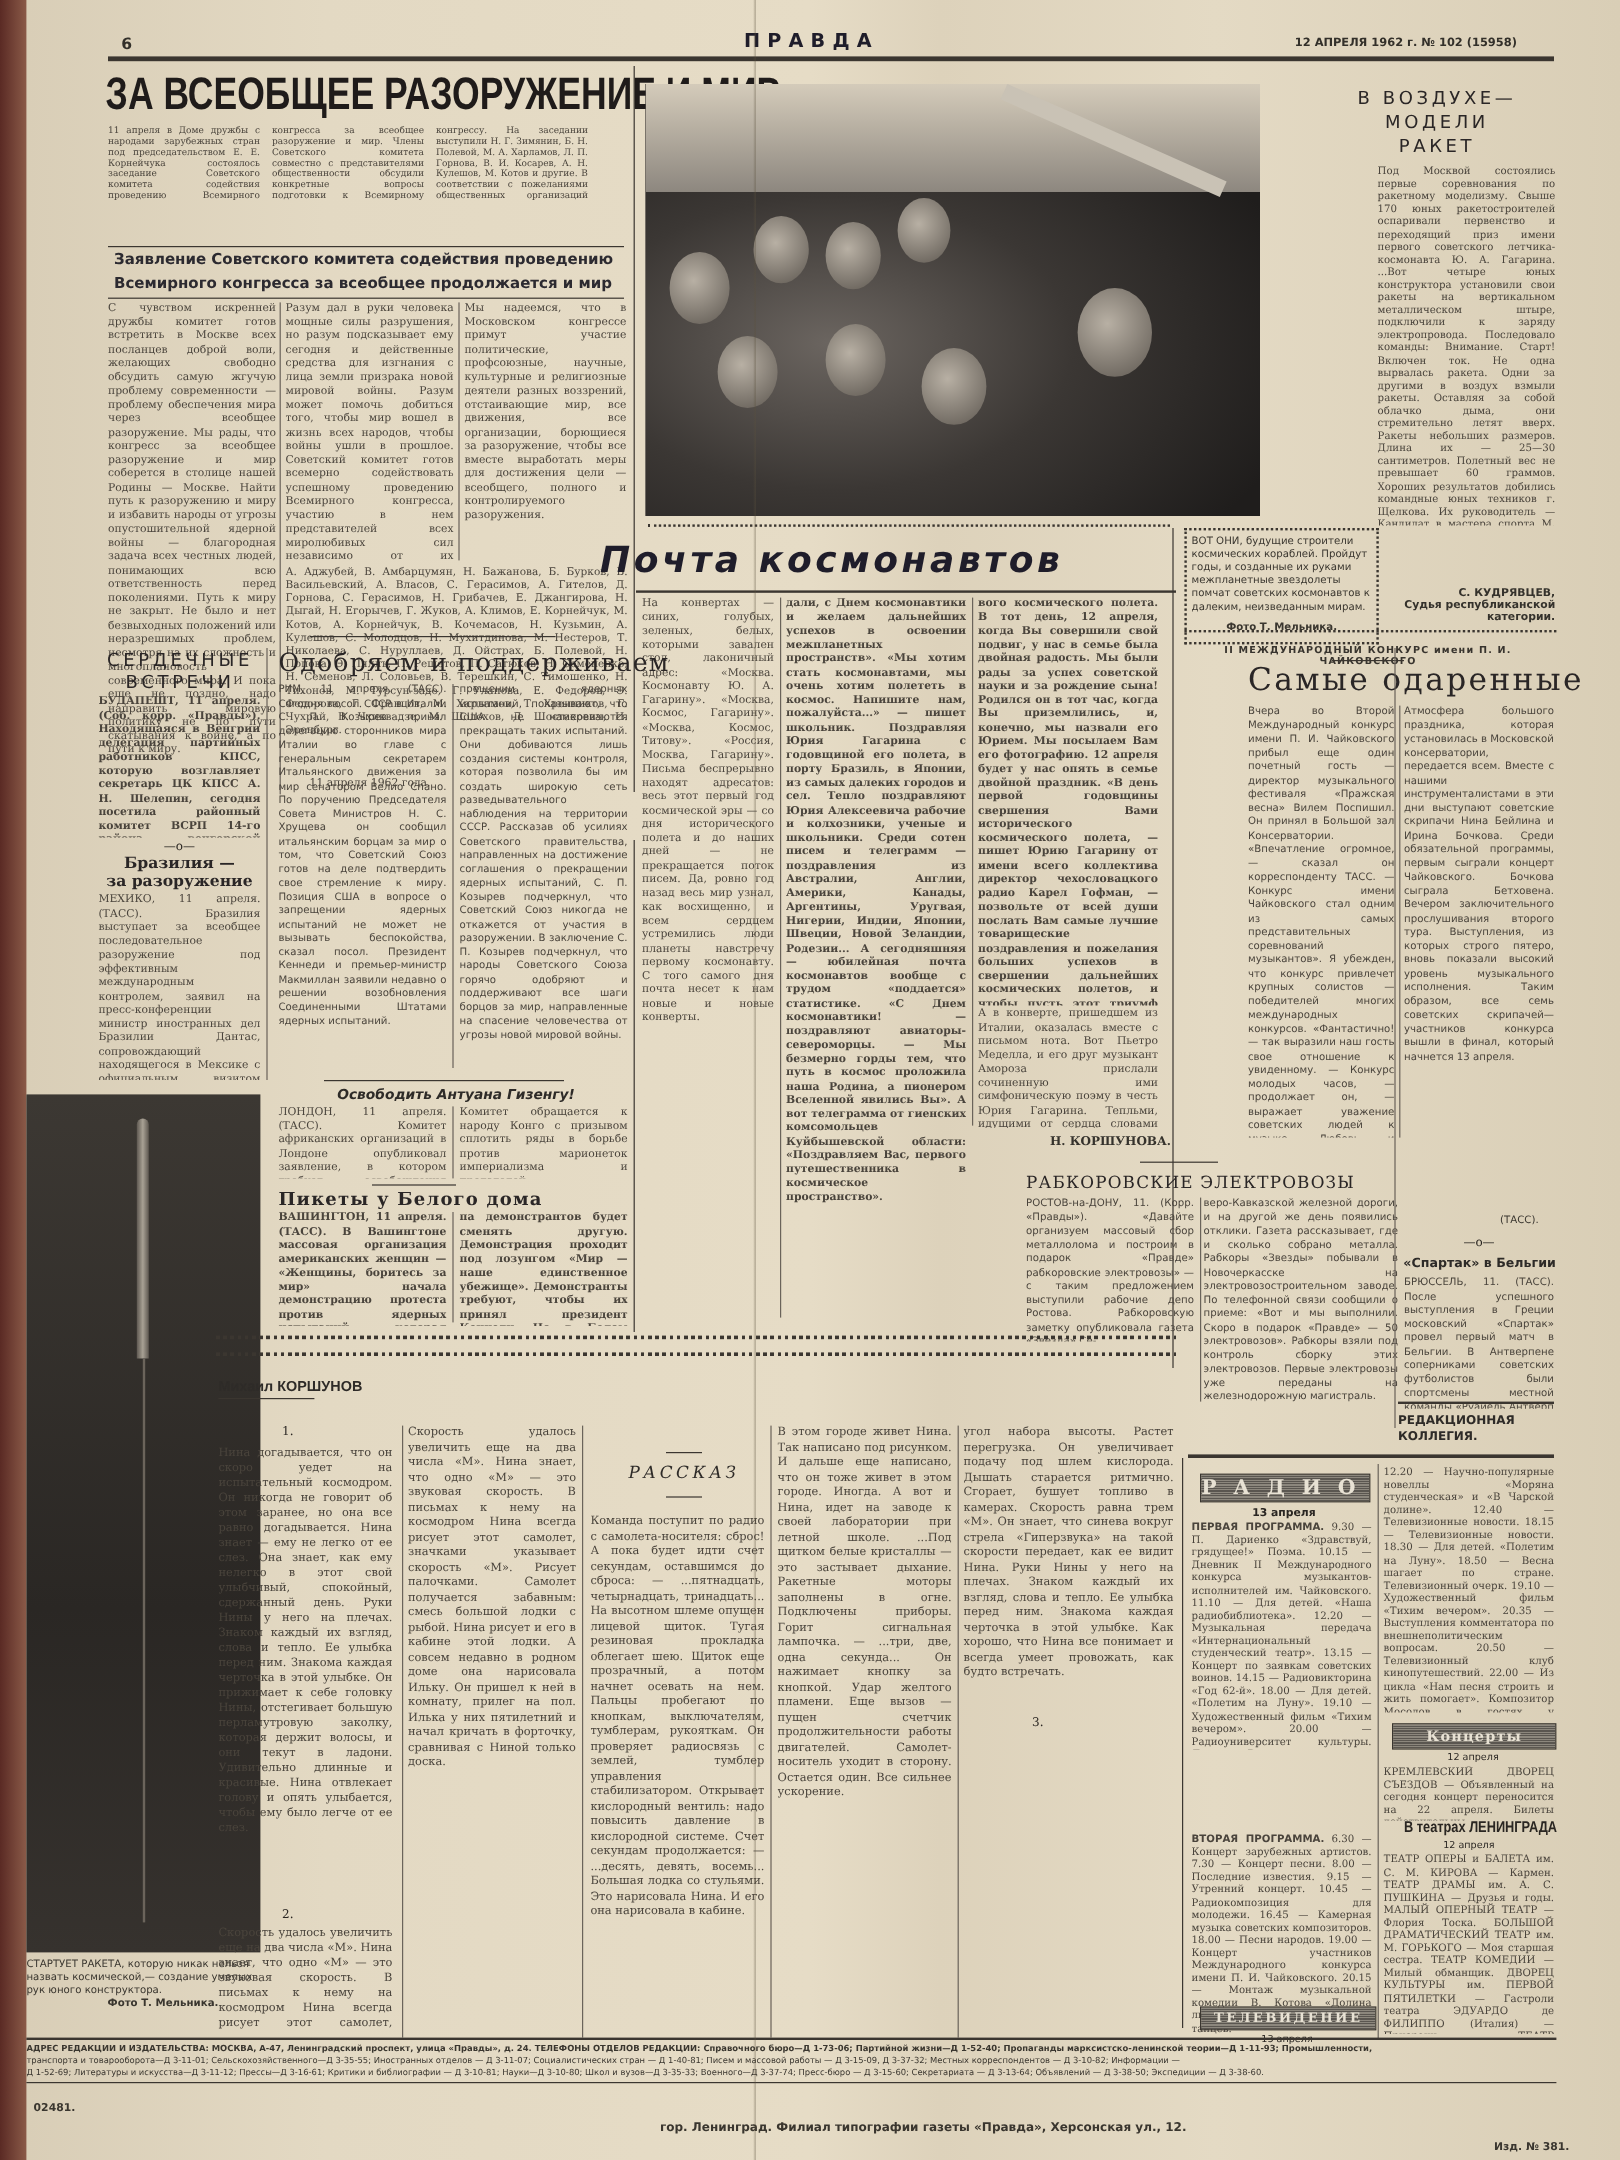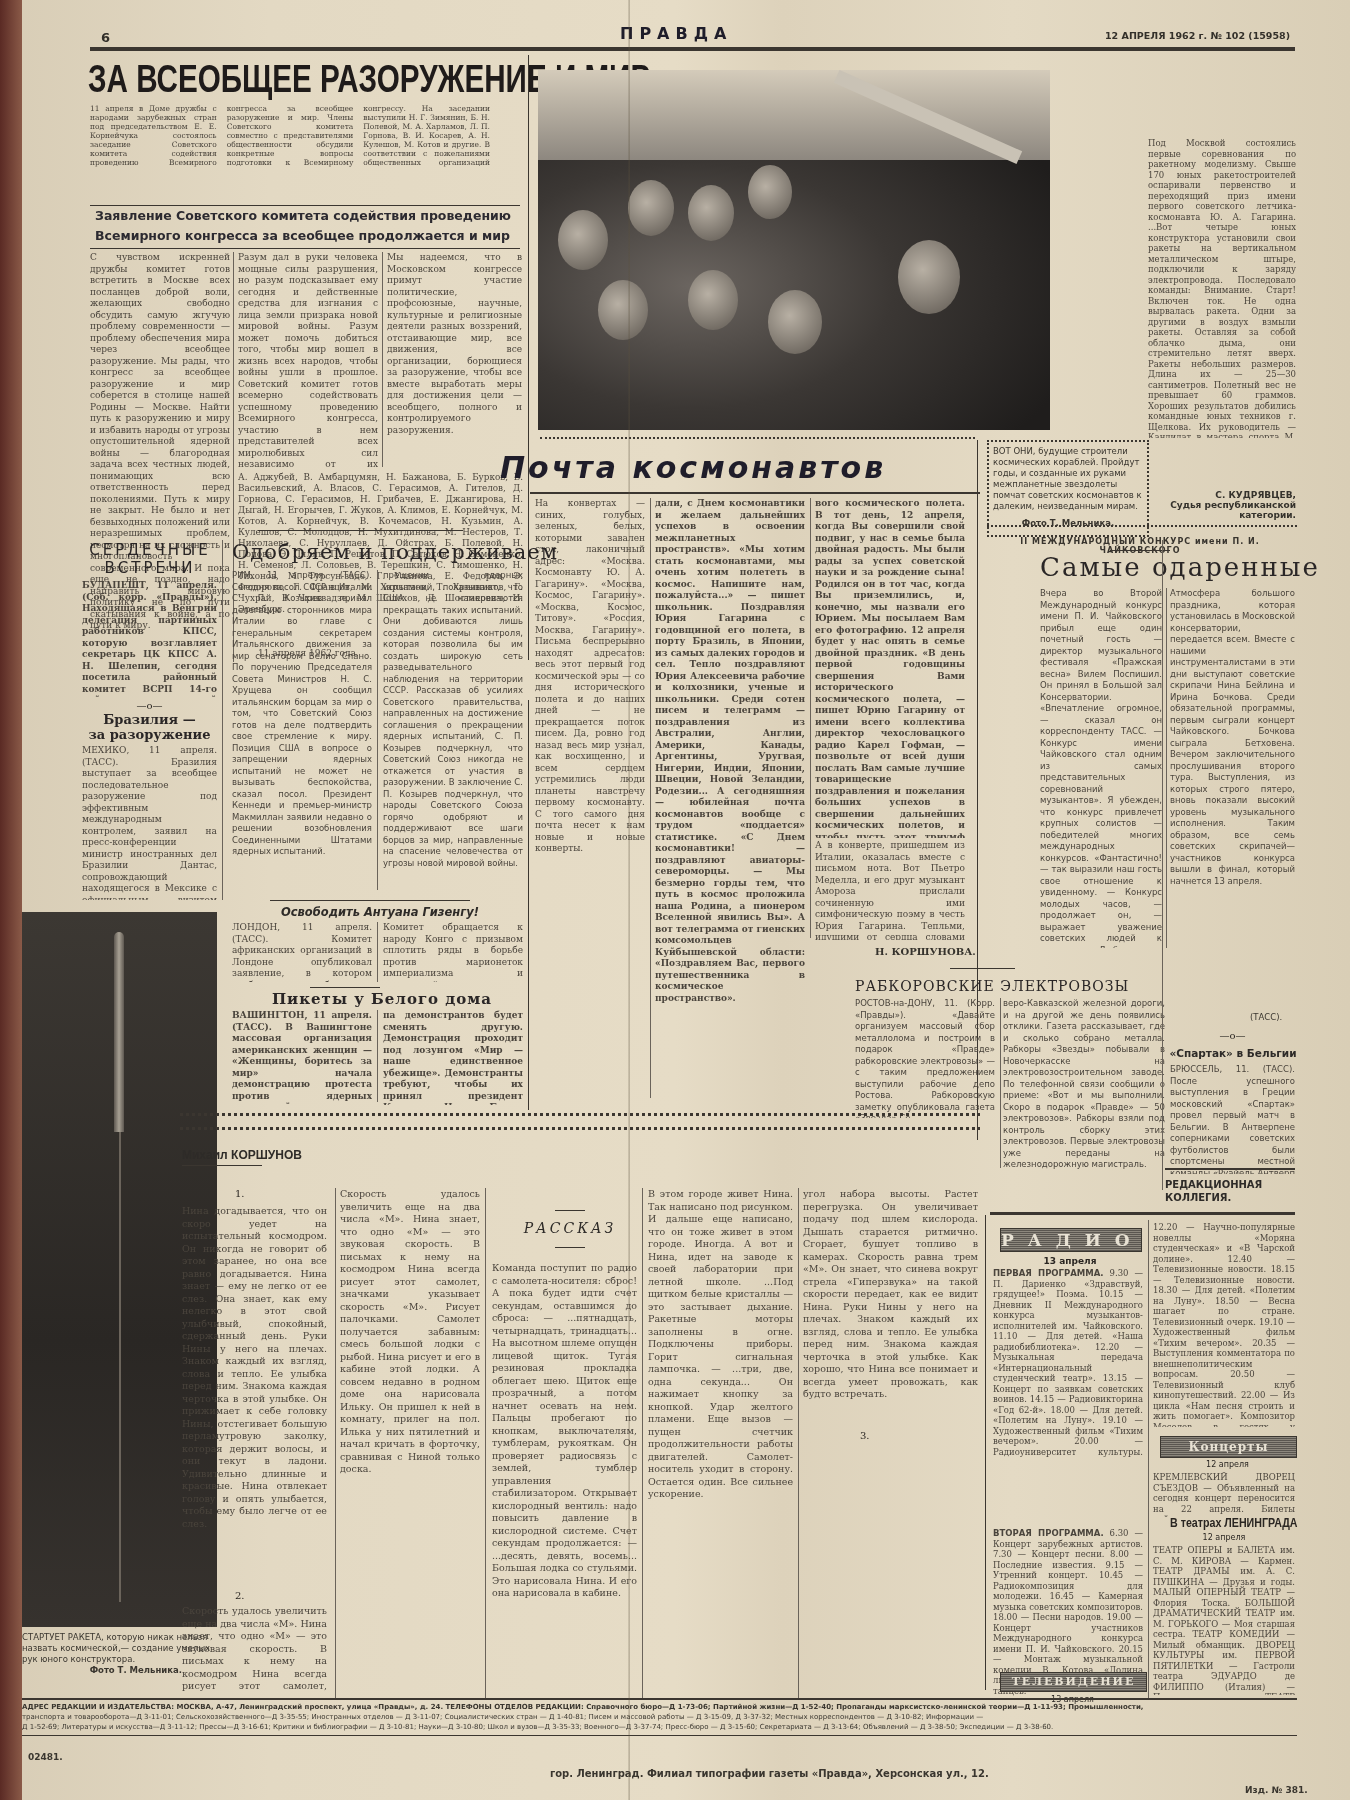--- a/index.html
+++ b/index.html
@@ -44,21 +44,21 @@
 </style>
 </head>
 <body>
 
 <div class="page">
 
   <div class="abs" style="left:0;top:0;width:22px;height:1800px;background:linear-gradient(90deg,#5a2a24,#8a5a48);"></div>
 
   <div class="abs hdr-small" style="left:101px;top:30px;font-size:13px;">6</div>
   <div class="abs masthead" style="left:620px;top:24px;">ПРАВДА</div>
-  <div class="abs hdr-small" style="left:1105px;top:30px;font-size:9.5px;">12 АПРЕЛЯ 1962 г. № 102 (15958)</div>
+  <div class="abs hdr-small" style="left:1079px;top:30px;font-size:9.5px;">12 АПРЕЛЯ 1962 г. № 102 (15958)</div>
   <div class="rule" style="left:90px;top:47px;width:1205px;height:4px;"></div>
 
   <div class="abs h-condensed" style="left:88px;top:58px;font-size:38px;white-space:nowrap;">ЗА ВСЕОБЩЕЕ РАЗОРУЖЕНИЕ И МИР</div>
   <div class="abs txt" style="left:90px;top:104px;width:400px;height:66px;column-count:3;column-gap:10px;font-size:7.5px;line-height:9px;">11 апреля в Доме дружбы с народами зарубежных стран под председательством Е. Е. Корнейчука состоялось заседание Советского комитета содействия проведению Всемирного конгресса за всеобщее разоружение и мир. Члены Советского комитета совместно с представителями общественности обсудили конкретные вопросы подготовки к Всемирному конгрессу. На заседании выступили Н. Г. Зимянин, Б. Н. Полевой, М. А. Харламов, Л. П. Горнова, В. И. Косарев, А. Н. Кулешов, М. Котов и другие. В соответствии с пожеланиями общественных организаций СССР пополнен состав Советского комитета содействия. В комитет дополнительно вошли: Бурков Б. С., Власов А. В., Герасимов С. В., Гнилов А. Б., Грибачев Н. М., Климов А. П., Несмеянов А. Н., Осипов Д. Ф., Семенов Н. Н., Тимошенко С. К., Ульянова Г. С., Шостакович Д. Д. В заключение было принято заявление комитета, которое публикуется ниже.</div>
   <div class="vrule" style="left:528px;top:55px;height:605px;background:#3b3630;"></div>
   <div class="rule" style="left:90px;top:205px;width:430px;height:1px;"></div>
   <div class="abs" style="left:95px;top:206px;width:425px;font-family:'DejaVu Sans',sans-serif;font-weight:bold;font-size:12.5px;line-height:20px;color:#2c2a30;white-space:nowrap;">
     <div>Заявление Советского комитета содействия проведению</div>
     <div>Всемирного конгресса за всеобщее продолжается и мир</div>
   </div>
@@ -77,20 +77,25 @@
     <div class="face" style="left:20px;top:140px;width:50px;height:60px;"></div>
     <div class="face" style="left:90px;top:110px;width:46px;height:56px;"></div>
     <div class="face" style="left:150px;top:115px;width:46px;height:56px;"></div>
     <div class="face" style="left:210px;top:95px;width:44px;height:54px;"></div>
     <div class="face" style="left:60px;top:210px;width:50px;height:60px;"></div>
     <div class="face" style="left:150px;top:200px;width:50px;height:60px;"></div>
     <div class="face" style="left:230px;top:220px;width:54px;height:64px;"></div>
     <div class="face" style="left:360px;top:170px;width:62px;height:74px;"></div>
   </div>
 
+  <div class="abs h-wide" style="left:1100px;top:72px;width:195px;text-align:center;font-size:15px;line-height:20px;letter-spacing:3px;font-weight:normal;">
+    <div>В ВОЗДУХЕ—</div>
+    <div>МОДЕЛИ</div>
+    <div>РАКЕТ</div>
+  </div>
   <div class="abs txt" style="left:1148px;top:138px;width:148px;height:300px;font-size:8.5px;line-height:10.5px;">Под Москвой состоялись первые соревнования по ракетному моделизму. Свыше 170 юных ракетостроителей оспаривали первенство и переходящий приз имени первого советского летчика-космонавта Ю. А. Гагарина. ...Вот четыре юных конструктора установили свои ракеты на вертикальном металлическом штыре, подключили к заряду электропровода. Последовало команды: Внимание. Старт! Включен ток. Не одна вырвалась ракета. Одни за другими в воздух взмыли ракеты. Оставляя за собой облачко дыма, они стремительно летят вверх. Ракеты небольших размеров. Длина их — 25—30 сантиметров. Полетный вес не превышает 60 граммов. Хороших результатов добились командные юных техников г. Щелкова. Их руководитель — Кандидат в мастера спорта М. П. Субботин. Ракета, построенная учеником 8-го класса 14-й школы г. Щелкова Александром Насыпным совершила полет с момента старта и до приземления на парашюте продолжительностью 1 минута 52,8 секунды.</div>
   <div class="abs" style="left:1140px;top:490px;width:156px;text-align:right;font-family:'DejaVu Sans',sans-serif;font-size:9px;font-weight:bold;color:#35322c;">
     <div>С. КУДРЯВЦЕВ,</div>
     <div>Судья республиканской категории.</div>
   </div>
 
   <div class="abs dotbox" style="left:987px;top:440px;width:150px;height:85px;padding:4px;">
     <div class="caption">ВОТ ОНИ, будущие строители космических кораблей. Пройдут годы, и созданные их руками межпланетные звездолеты помчат советских космонавтов к далеким, неизведанным мирам.</div>
     <div class="caption" style="text-align:center;margin-top:6px;font-weight:bold;">Фото Т. Мельника.</div>
   </div>
@@ -128,21 +133,21 @@
   <div class="vrule" style="left:377px;top:570px;height:320px;"></div>
   <div class="abs txt sans" style="left:383px;top:570px;width:140px;height:318px;">прещении ядерных испытаний, показывают, что США не намереваются прекращать таких испытаний. Они добиваются лишь создания системы контроля, которая позволила бы им создать широкую сеть разведывательного наблюдения на территории СССР. Рассказав об усилиях Советского правительства, направленных на достижение соглашения о прекращении ядерных испытаний, С. П. Козырев подчеркнул, что Советский Союз никогда не откажется от участия в разоружении. В заключение С. П. Козырев подчеркнул, что народы Советского Союза горячо одобряют и поддерживают все шаги борцов за мир, направленные на спасение человечества от угрозы новой мировой войны.</div>
 
   <div class="rule" style="left:270px;top:900px;width:200px;height:1px;"></div>
   <div class="abs" style="left:235px;top:905px;width:290px;text-align:center;font-family:'DejaVu Sans',sans-serif;font-style:italic;font-weight:bold;font-size:11.5px;color:#2e2b28;">Освободить Антуана Гизенгу!</div>
   <div class="abs txt" style="left:232px;top:922px;width:140px;height:60px;">ЛОНДОН, 11 апреля. (ТАСС). Комитет африканских организаций в Лондоне опубликовал заявление, в котором требует освобождения Антуана Гизенги.</div>
   <div class="vrule" style="left:377px;top:922px;height:60px;"></div>
   <div class="abs txt" style="left:383px;top:922px;width:140px;height:60px;">Комитет обращается к народу Конго с призывом сплотить ряды в борьбе против марионеток империализма и предателей.</div>
 
   <div class="rule" style="left:310px;top:987px;width:70px;height:1px;"></div>
-  <div class="abs h-serif" style="left:232px;top:990px;width:300px;text-align:center;font-size:15px;letter-spacing:1px;">Пикеты у Белого дома</div>
+  <div class="abs h-serif" style="left:232px;top:990px;width:300px;font-size:15px;letter-spacing:1px;">Пикеты у Белого дома</div>
   <div class="abs txt" style="left:232px;top:1010px;width:140px;height:95px;font-weight:bold;">ВАШИНГТОН, 11 апреля. (ТАСС). В Вашингтоне массовая организация американских женщин — «Женщины, боритесь за мир» начала демонстрацию протеста против ядерных испытаний, которая будет непрерывно продолжаться несколько недель, днем и ночью. Одна группа</div>
   <div class="vrule" style="left:377px;top:1010px;height:92px;"></div>
   <div class="abs txt" style="left:383px;top:1010px;width:140px;height:95px;font-weight:bold;">па демонстрантов будет сменять другую. Демонстрация проходит под лозунгом «Мир — наше единственное убежище». Демонстранты требуют, чтобы их принял президент Кеннеди. Но в Белом доме не хотят слушать голос народа. Кеннеди отказался принять делегацию американских женщин.</div>
   <div class="vrule" style="left:528px;top:700px;height:410px;background:#3b3630;"></div>
 
   <div class="photo" style="left:22px;top:912px;width:195px;height:715px;background:linear-gradient(180deg,#3c3833 0%,#2a2724 60%,#36322e 100%);">
     <div class="abs" style="left:92px;top:20px;width:10px;height:200px;background:linear-gradient(90deg,#5e5851,#a8a194,#5e5851);border-radius:5px 5px 0 0;"></div>
     <div class="abs" style="left:97px;top:220px;width:2px;height:470px;background:#6b645b;"></div>
   </div>
   <div class="abs" style="left:22px;top:1632px;width:200px;">

